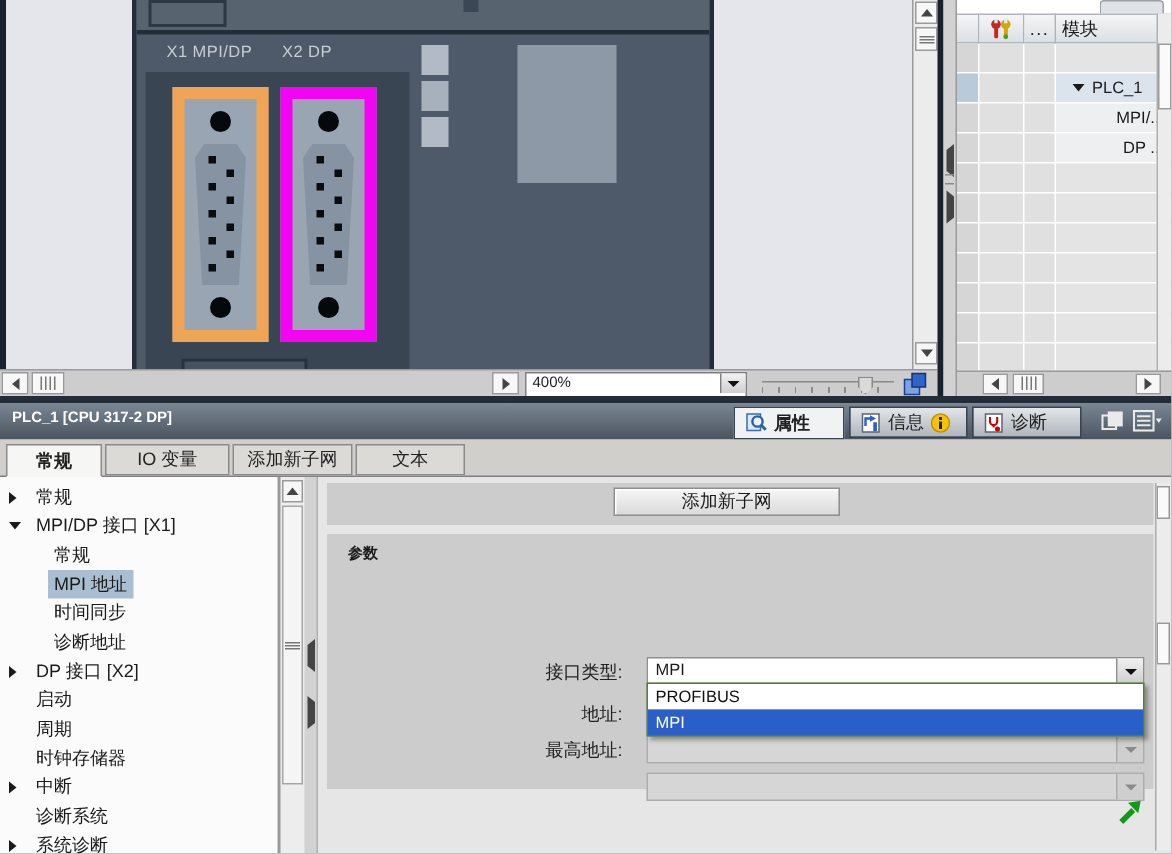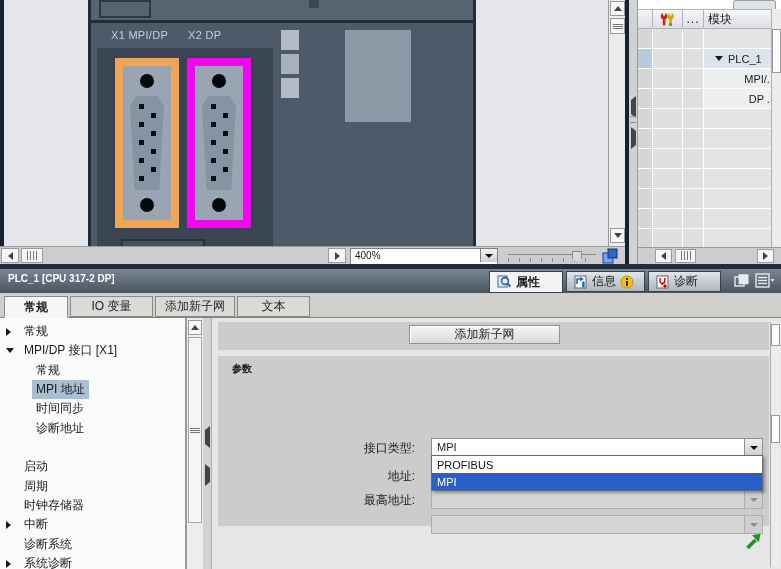--- a/index.html
+++ b/index.html
@@ -464,20 +464,26 @@
       </div>
     <div class="tree-item lvl1" style="top:62px">
         <span class="tlabel sel">MPI 地址</span>
       </div>
     <div class="tree-item lvl1" style="top:81px">
         <span class="tlabel">时间同步</span>
       </div>
     <div class="tree-item lvl1" style="top:101px">
         <span class="tlabel">诊断地址</span>
       </div>
+    <div class="tree-item lvl0" style="top:120px">
+        <span class="tw">
+          <i class="arr-r"></i>
+        </span>
+        <span class="tlabel">DP 接口 [X2]</span>
+      </div>
     <div class="tree-item lvl0" style="top:139px">
         <span class="tlabel">启动</span>
       </div>
     <div class="tree-item lvl0" style="top:159px">
         <span class="tlabel">周期</span>
       </div>
     <div class="tree-item lvl0" style="top:178px">
         <span class="tlabel">时钟存储器</span>
       </div>
     <div class="tree-item lvl0" style="top:197px">

